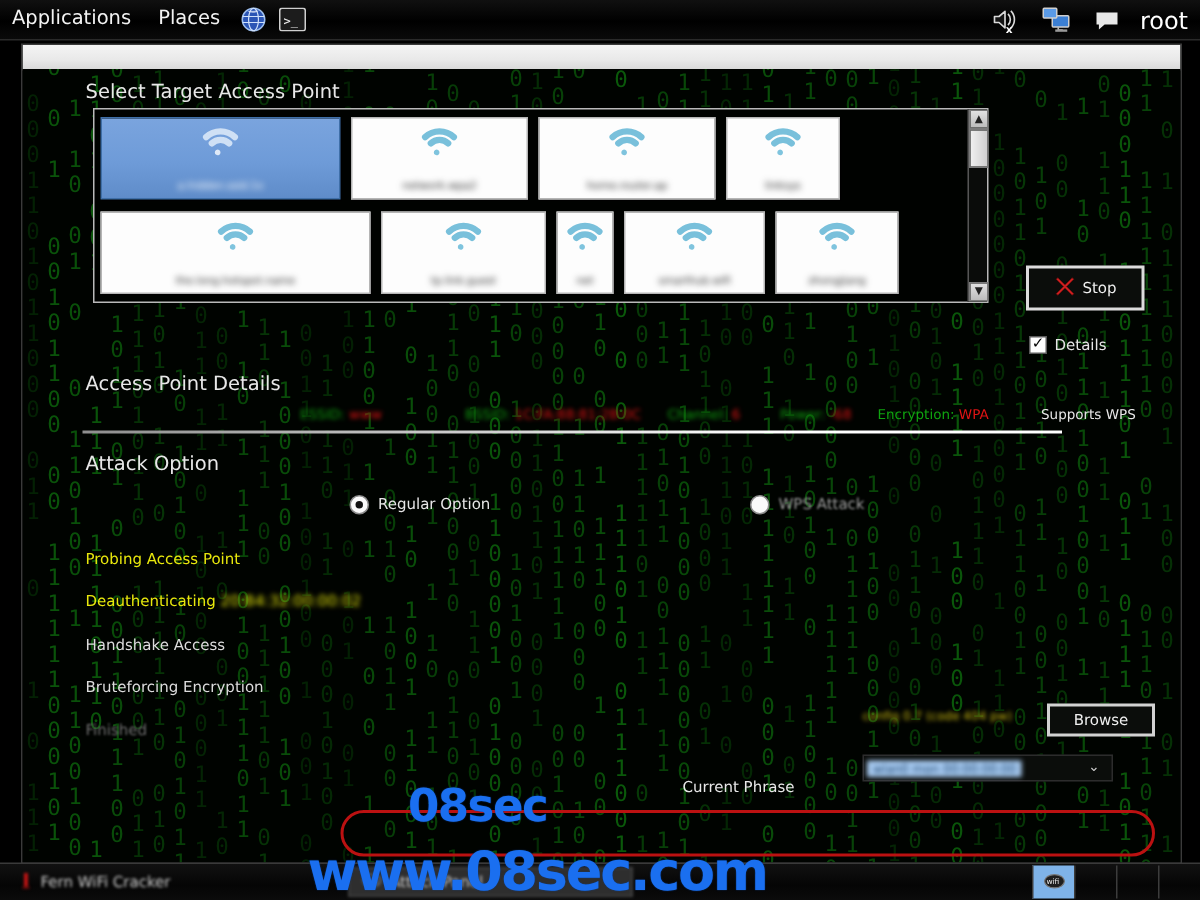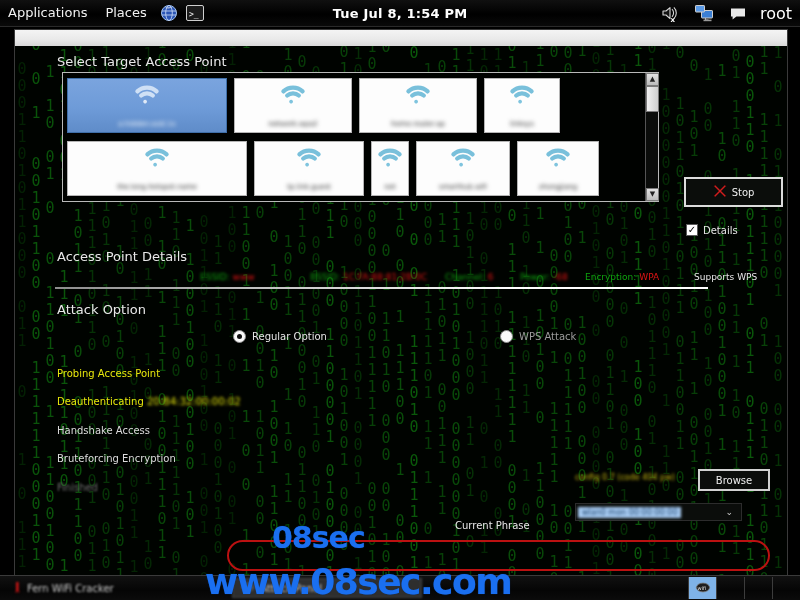--- a/index.html
+++ b/index.html
@@ -212,21 +212,21 @@
     width: 13px; height: 26px;
     background: linear-gradient(90deg,#f0f0f0,#cfcfcf);
     border: 1px solid #7a7a7a;
     box-sizing: border-box;
   }
 
   
   #stop-button {
     position: absolute;
     left: 669px; top: 131px;
-    width: 99px; height: 30px;
+    width: 79px; height: 30px;
     background: #0b0d0b;
     border: 2px solid #dcdcdc;
     box-sizing: border-box;
     display: flex;
     align-items: center;
     justify-content: center;
     gap: 5px;
     cursor: pointer;
   }
   #stop-button .txt { color: #efefef; font-size: 10px; }
@@ -459,21 +459,20 @@
       </svg>
     </span>
 
     <span class="panel-icon">
       <svg width="18" height="16" viewBox="0 0 18 16">
         <rect x="0.5" y="0.5" width="17" height="15" rx="1.5" fill="#1c1c1c" stroke="#cfcfcf" stroke-width="1"></rect>
         <text x="3" y="11.5" font-family="DejaVu Sans Mono, monospace" font-size="8" fill="#f2f2f2">&gt;_</text>
       </svg>
     </span>
 
-    <div id="panel-clock">Tue Jul  8,  1:54 PM</div>
 
     <div id="tray">
       <span class="panel-icon">
         <svg width="20" height="20" viewBox="0 0 20 20">
           <path d="M3 8h3l4-3.4v11L6 12H3z" fill="#141414" stroke="#d8d8d8" stroke-width="1.1" stroke-linejoin="round"></path>
           <path d="M12 6.2a5.4 5.4 0 0 1 0 7.6M13.9 4.3a8 8 0 0 1 0 11.4" fill="none" stroke="#d8d8d8" stroke-width="1.1"></path>
           <text x="10.5" y="19" font-family="DejaVu Sans, sans-serif" font-size="7" font-weight="bold" fill="#ffffff">x</text>
         </svg>
       </span>
       <span class="panel-icon">

